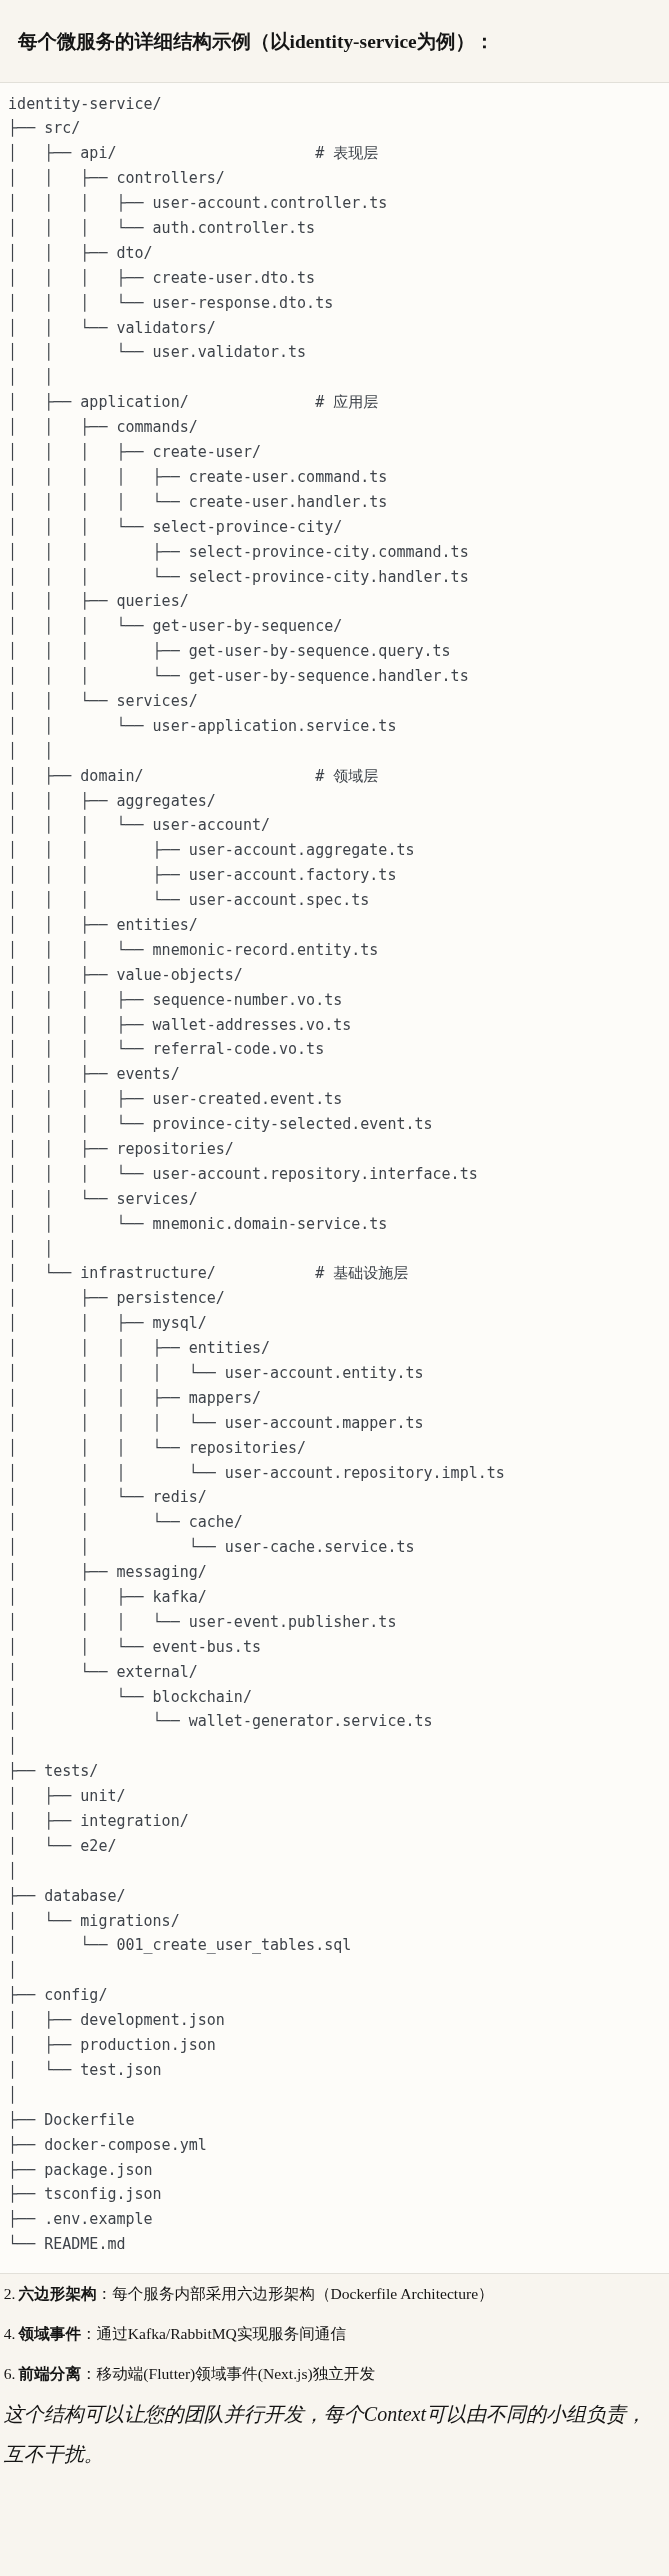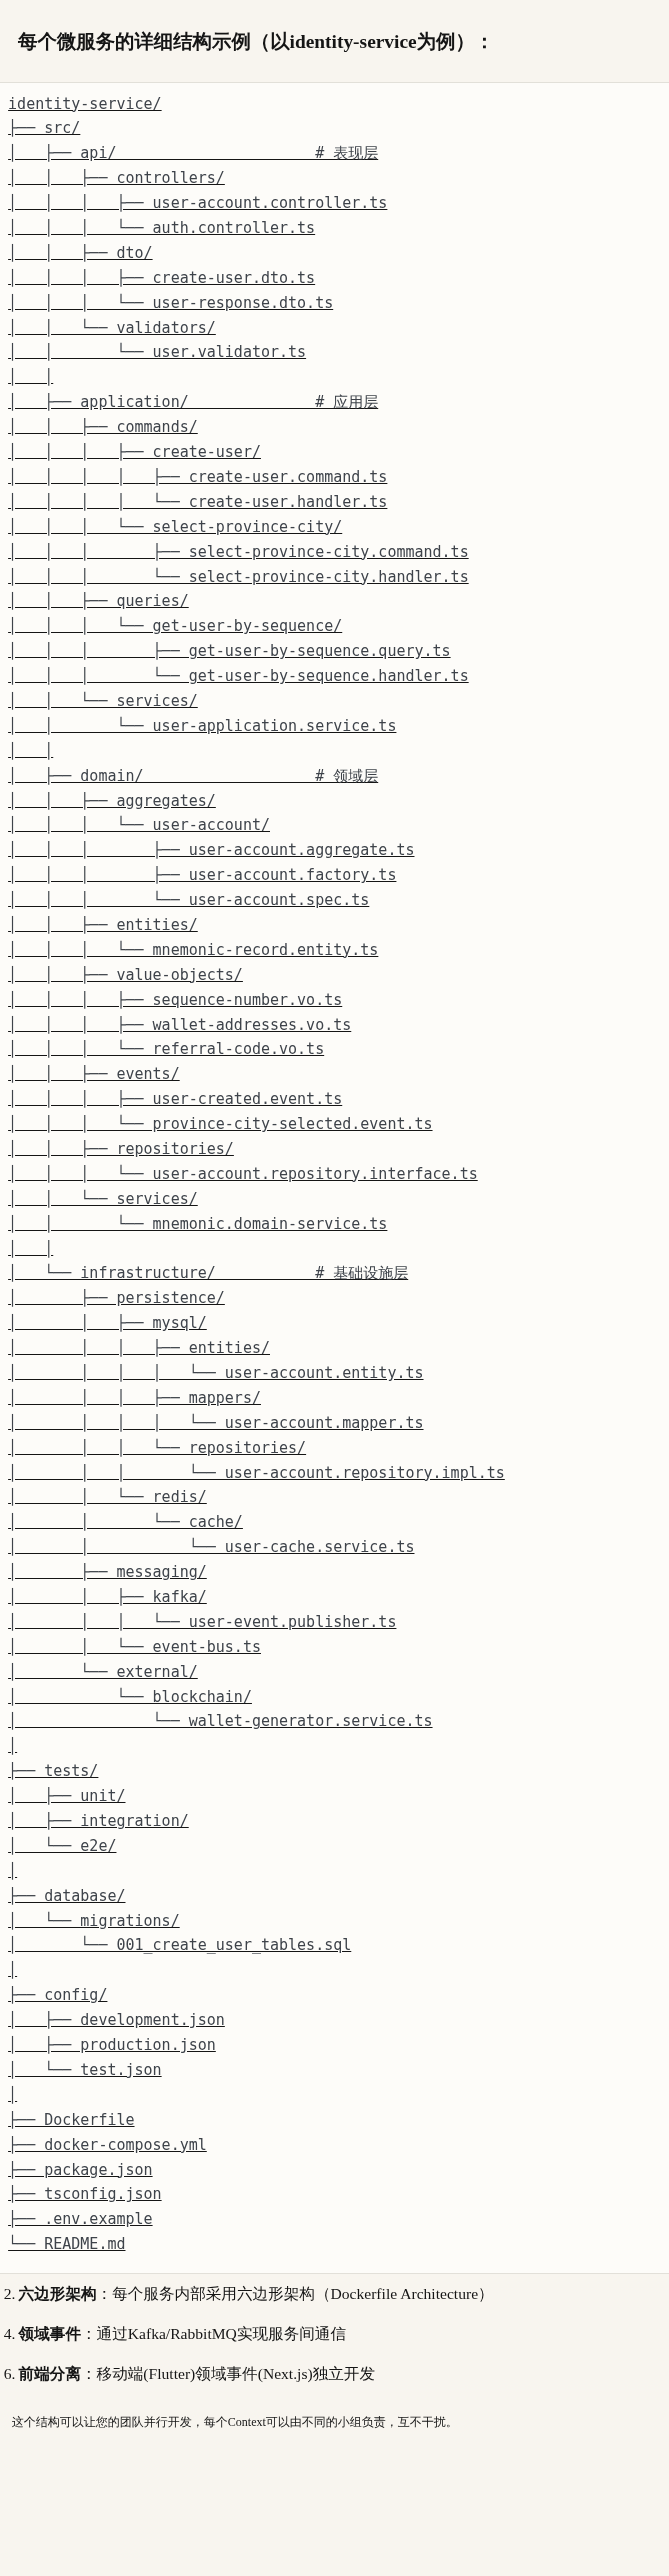--- a/index.html
+++ b/index.html
@@ -16,21 +16,20 @@
     line-height: 1.35;
     font-weight: 700;
     color: var(--text, #151515);
   }
   .code-block {
     background: var(--code-bg, #fdfcf9);
     border-top: 0.6px solid var(--border, #e2e0d9);
     border-bottom: 0.6px solid var(--border, #e2e0d9);
     padding: 8.1px 8.1px 16.3px 8.1px;
     overflow: hidden;
-    text-decoration: underline;
   }
   .tree-pre {
     margin: 0;
     font-family: "DejaVu Sans Mono", "Liberation Mono", monospace;
     font-size: 15px;
     line-height: 1.66;
     color: var(--tree-text, #3e434a);
     white-space: pre;
   }
   .notes {
@@ -43,23 +42,24 @@
     font-weight: 700;
   }
   .note-item {
     font-size: 15.6px;
     line-height: 40px;
     white-space: nowrap;
   }
   .note-num { margin-right: 3.1px; }
   .note-term { font-weight: 700; }
   .closing-par {
-    font-size: 12px;
+    font-size: 20px;
     line-height: 40px;
-    margin: 8px;
+    margin: 0;
+    font-style: italic;
   }
 </style>
 </head>
 <body>
 
 <h1 class="doc-title">每个微服务的详细结构示例（以identity-service为例）：</h1>
 
 <div class="code-block">
   <pre class="tree-pre">identity-service/
 ├── src/

